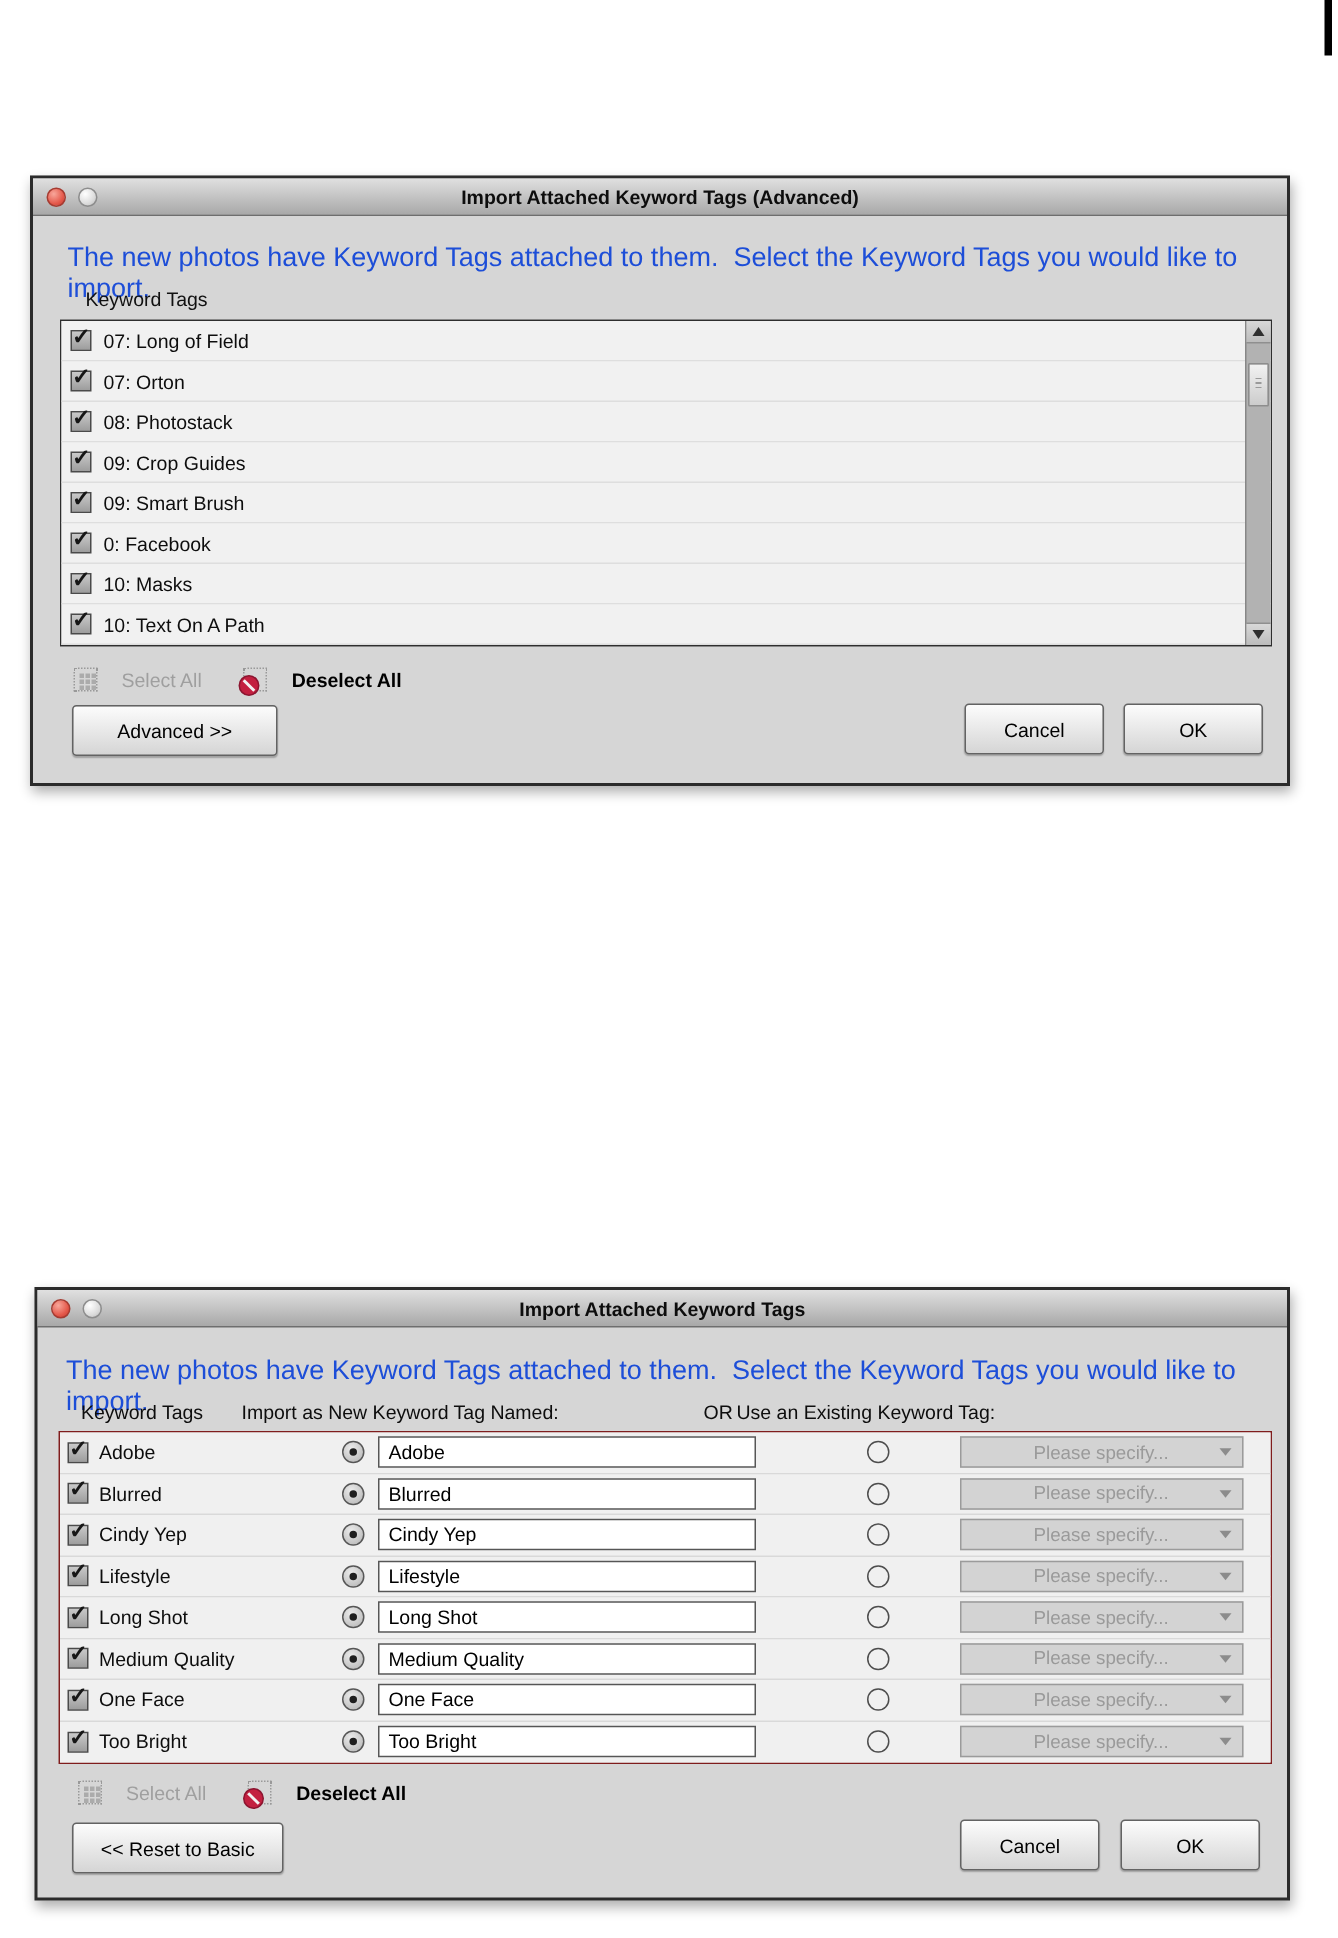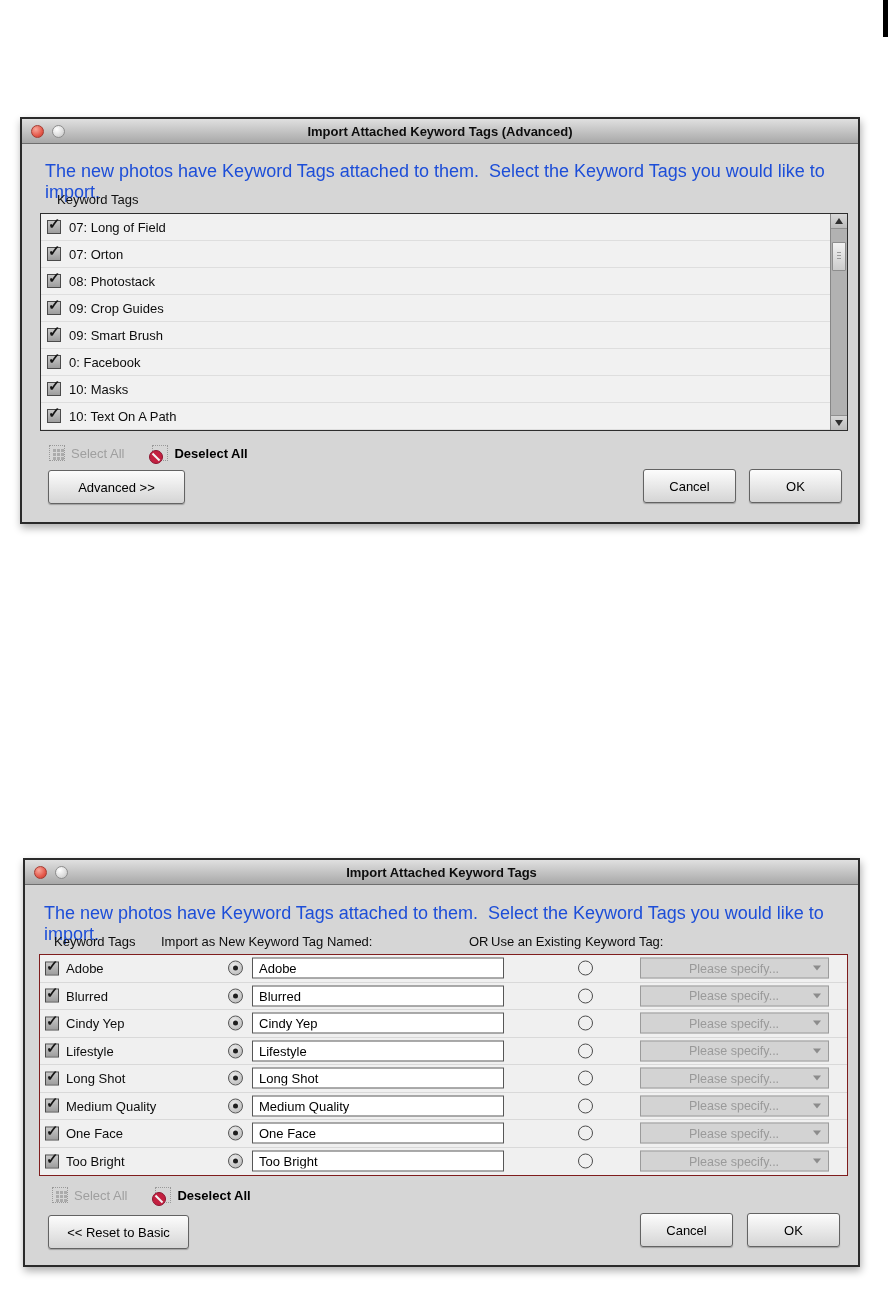--- a/index.html
+++ b/index.html
@@ -45,21 +45,21 @@
   .tri-down{width:0;height:0;border-left:4px solid transparent;border-right:4px solid transparent;border-top:6px solid #2f2f2f;}
   .sb-thumb{position:absolute;left:1px;right:1px;top:28px;height:27px;border:1px solid #8d8d8d;border-radius:1px;
             background:linear-gradient(#f2f2f2,#cccccc);}
   .sb-thumb::after{content:"";position:absolute;left:4px;right:4px;top:9px;height:8px;
             background:repeating-linear-gradient(#9a9a9a 0 1px,transparent 1px 3px);}
 
   
   .sel-row{position:absolute;display:flex;align-items:center;gap:28px;}
   .dlg-adv .sel-row{left:27px;top:326px;}
   .dlg-basic .sel-row{left:27px;top:327px;}
-  .tool-link{display:flex;align-items:center;gap:6px;font-size:13px;}
+  .tool-link{display:flex;align-items:center;gap:16px;font-size:13px;}
   .tool-link.disabled{color:#9f9f9f;}
   .tool-link.enabled{color:#000;font-weight:bold;}
   .icon-dotted{position:relative;width:16px;height:16px;border:1px dotted #999;box-sizing:border-box;flex:none;}
   .grid-dot{position:absolute;left:3px;top:3px;width:3px;height:3px;background:#ababab;
             box-shadow:4px 0 #ababab,8px 0 #ababab,0 4px #ababab,4px 4px #ababab,8px 4px #ababab,0 8px #ababab,4px 8px #ababab,8px 8px #ababab;}
   .no-badge{position:absolute;left:-4px;bottom:-4px;width:12px;height:12px;border-radius:50%;
             background:#c32040;border:1px solid #8c1530;}
   .no-badge::after{content:"";position:absolute;left:1px;top:5px;width:10px;height:2px;background:#f2f2f2;transform:rotate(45deg);}
 
   

